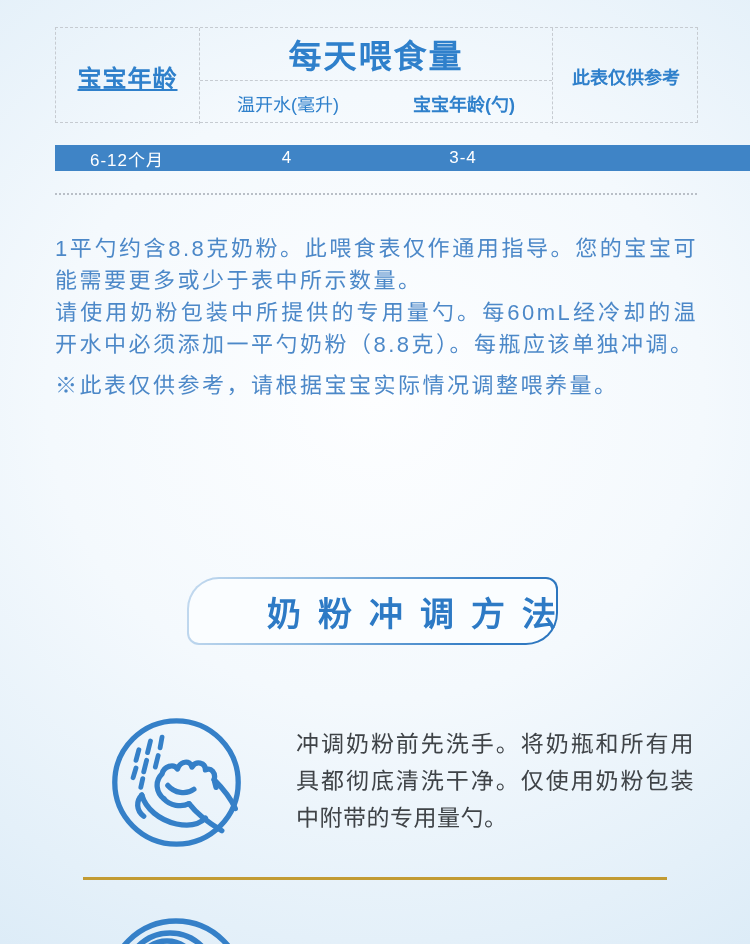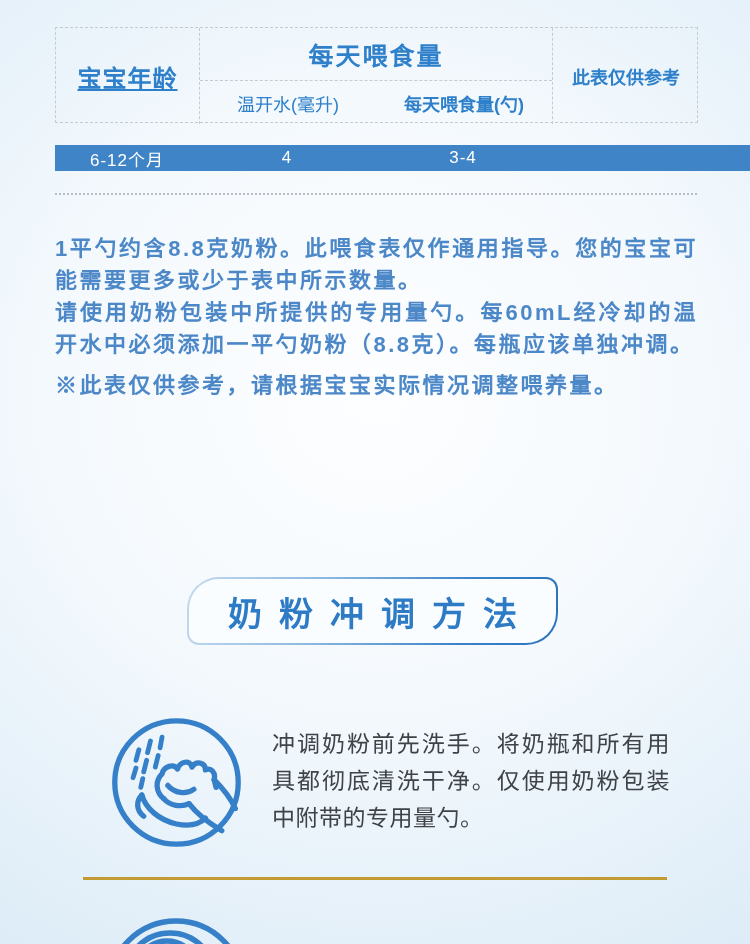--- a/index.html
+++ b/index.html
@@ -16,21 +16,21 @@
     position:absolute;left:55px;top:27px;width:643px;height:96px;
     display:grid;
     grid-template-columns:144px 176px 176px 147px;
     grid-template-rows:53px 43px;
     border:1px dashed #c6cbd1;
     box-sizing:border-box;
     color:#2f80cb;
   }
   .feed-table .cell{display:flex;align-items:center;justify-content:center;box-sizing:border-box;}
   .cell-age{grid-column:1;grid-row:1/3;border-right:1px dashed #c6cbd1;font-size:24px;font-weight:700;letter-spacing:1px;text-decoration:underline;}
-  .cell-daily{grid-column:2/4;grid-row:1;border-bottom:1px dashed #c6cbd1;font-size:25px;font-weight:700;letter-spacing:2px;}
+  .cell-daily{grid-column:2/4;grid-row:1;border-bottom:1px dashed #c6cbd1;font-size:33px;font-weight:700;letter-spacing:2px;}
   .cell-water{grid-column:2;grid-row:2;font-size:18px;font-weight:400;}
   .cell-scoops{grid-column:3;grid-row:2;font-size:18px;font-weight:700;}
   .cell-frequency{grid-column:4;grid-row:1/3;border-left:1px dashed #c6cbd1;font-size:18px;font-weight:700;}
   .feed-row{
     position:absolute;left:55px;top:145px;width:717px;height:26px;
     display:grid;grid-template-columns:144px 176px 176px 147px;
     background:#3f84c6;color:#ffffff;font-size:17px;letter-spacing:1px;
   }
   .feed-row .vcell{display:flex;align-items:center;justify-content:center;}
   
@@ -41,61 +41,61 @@
   .gold-divider{
     position:absolute;left:83px;top:877px;width:584px;height:3px;
     background:#c29b33;
   }
   
   .notes{
     position:absolute;left:55px;top:233px;width:643px;
     color:#4c88c8;font-size:22px;line-height:32px;letter-spacing:2.5px;
     text-align:justify;
   }
-  .notes p{margin:0;font-weight:bold;}
+  .notes p{margin:0;}
   .notes p.bold{font-weight:700;}
   .notes p.last{margin-top:9px;}
   
   .badge{
     position:absolute;left:187px;top:577px;width:371px;height:68px;
     border-radius:32px 12px 32px 12px;
     background:linear-gradient(105deg,#c4daef 0%,#8db9e0 35%,#3b82c8 75%,#2a74bd 100%);
     padding:2px;box-sizing:border-box;
   }
   .badge-inner{
     width:100%;height:100%;box-sizing:border-box;
     border-radius:30px 10px 30px 10px;
     background:#fafdff;
-    display:flex;align-items:center;justify-content:center;
+    display:flex;align-items:center;justify-content:flex-end;
   }
   .badge-title{
     font-size:34px;font-weight:700;color:#2d7ac5;
     letter-spacing:17px;margin-right:-17px;white-space:nowrap;
   }
   
   .step-icon{position:absolute;left:109px;top:715px;width:135px;height:135px;}
   .step-text{
-    position:absolute;left:272px;top:726px;width:398px;
+    position:absolute;left:296px;top:726px;width:398px;
     color:#3f4347;font-size:23px;line-height:37px;letter-spacing:0.5px;
     text-align:justify;
   }
   .bottom-icon{position:absolute;left:104px;top:916px;width:150px;height:28px;}
   .stroke{fill:none;stroke:#3580c8;stroke-width:5.5;stroke-linecap:round;stroke-linejoin:round;}
   .stroke-thin{fill:none;stroke:#3580c8;stroke-width:5;stroke-linecap:round;}
 </style>
 </head>
 <body>
 
 <div class="page">
 
   <div class="feed-table">
     <div class="cell cell-age">宝宝年龄</div>
     <div class="cell cell-daily">每天喂食量</div>
     <div class="cell cell-water">温开水(毫升)</div>
-    <div class="cell cell-scoops">每天喂食量(勺)</div>
+    <div class="cell cell-scoops">宝宝年龄(勺)</div>
     <div class="cell cell-frequency">此表仅供参考</div>
   </div>
 
   <div class="feed-row">
     <div class="vcell">6-12个月</div>
     <div class="vcell">4</div>
     <div class="vcell">3-4</div>
   </div>
 
   <div class="dotted-divider"></div>

